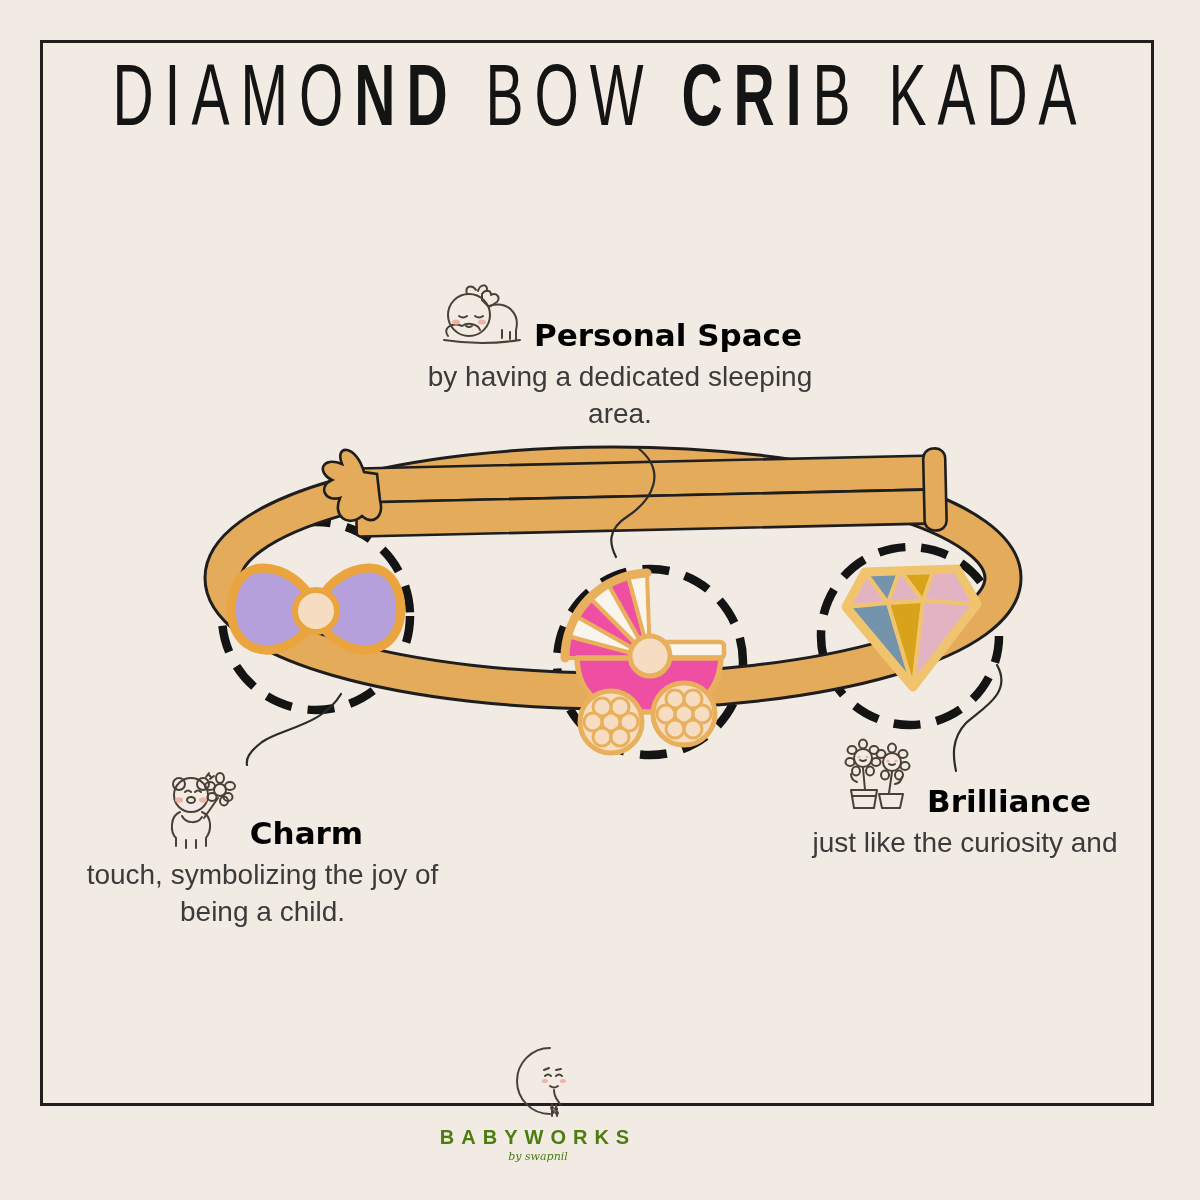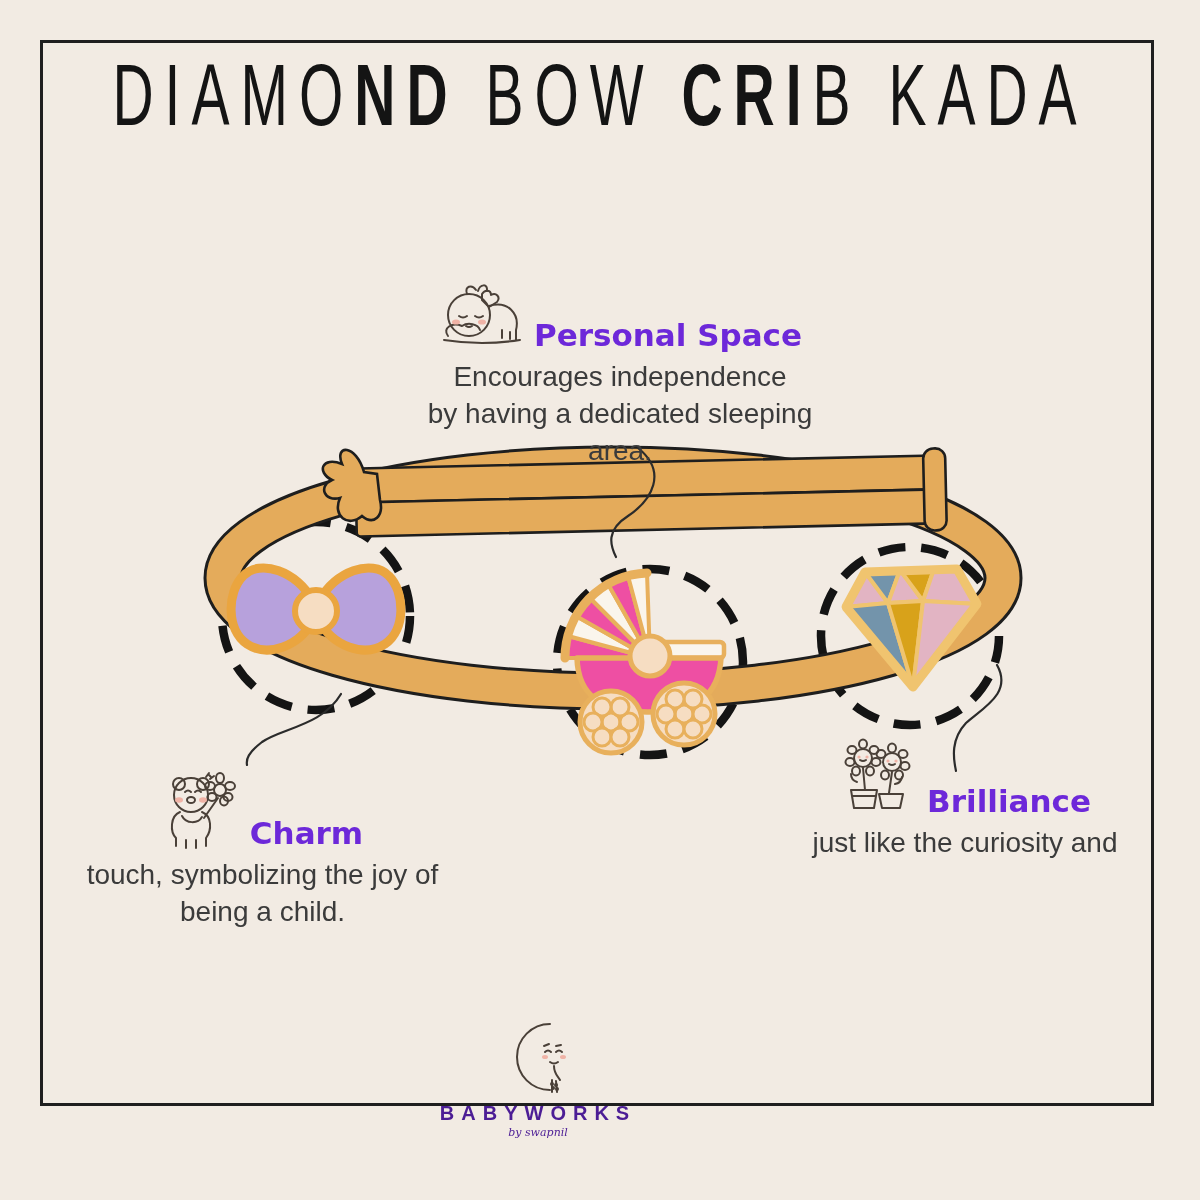--- a/index.html
+++ b/index.html
@@ -27,26 +27,26 @@
   .note{
     position:absolute;text-align:center;color:#3b3b3b;
     font-size:28px;line-height:37px;font-weight:300;
   }
   .note-head{
     display:flex;align-items:flex-end;justify-content:center;gap:8px;
     margin-bottom:6px;
   }
   .note-head .head-label{
     font-family:"DejaVu Sans", sans-serif;font-weight:800;
-    font-size:31px;color:#6d28d9;line-height:1.1;
+    font-size:31px;color:#000000;line-height:1.1;
   }
   .doodle{stroke:#4a4038;stroke-width:2;fill:none;stroke-linecap:round;stroke-linejoin:round;}
   .cheek{fill:#f0b3a6;stroke:none;}
   #footer{
-    position:absolute;left:0;top:1018px;width:1076px;text-align:center;color:#4c1d95;
+    position:absolute;left:0;top:1042px;width:1076px;text-align:center;color:#4d7c0f;
   }
   #brand-name{
     font-size:20px;letter-spacing:7px;font-weight:600;margin-top:2px;
   }
   #brand-tagline{
     font-family:"DejaVu Serif", serif;font-style:italic;font-size:11px;margin-top:1px;
   }
 </style>
 </head>
 <body>
@@ -165,21 +165,20 @@
           <path d="M64 56 l0 -8 M72 57 l0 -7"></path>
           <path d="M10 54 C4 46 14 40 24 44 C30 40 40 42 42 48"></path>
           <path d="M6 58 q38 6 76 0"></path>
         </g>
         <ellipse class="cheek" cx="18" cy="40" rx="4" ry="2.6"></ellipse>
         <ellipse class="cheek" cx="44" cy="40" rx="4" ry="2.6"></ellipse>
       </svg>
     </span>
     <span class="head-label">Personal Space</span>
   </div>
-  <div>Encourages independence</div>
   <div>by having a dedicated sleeping</div>
   <div>area.</div>
 </div>
 
 <div class="note" style="left:35px;top:770px;width:455px;">
   <div class="note-head">
     <span>
       <svg width="80" height="80" viewBox="0 0 80 80">
         <g class="doodle">
           <circle cx="17" cy="14" r="6"></circle>

